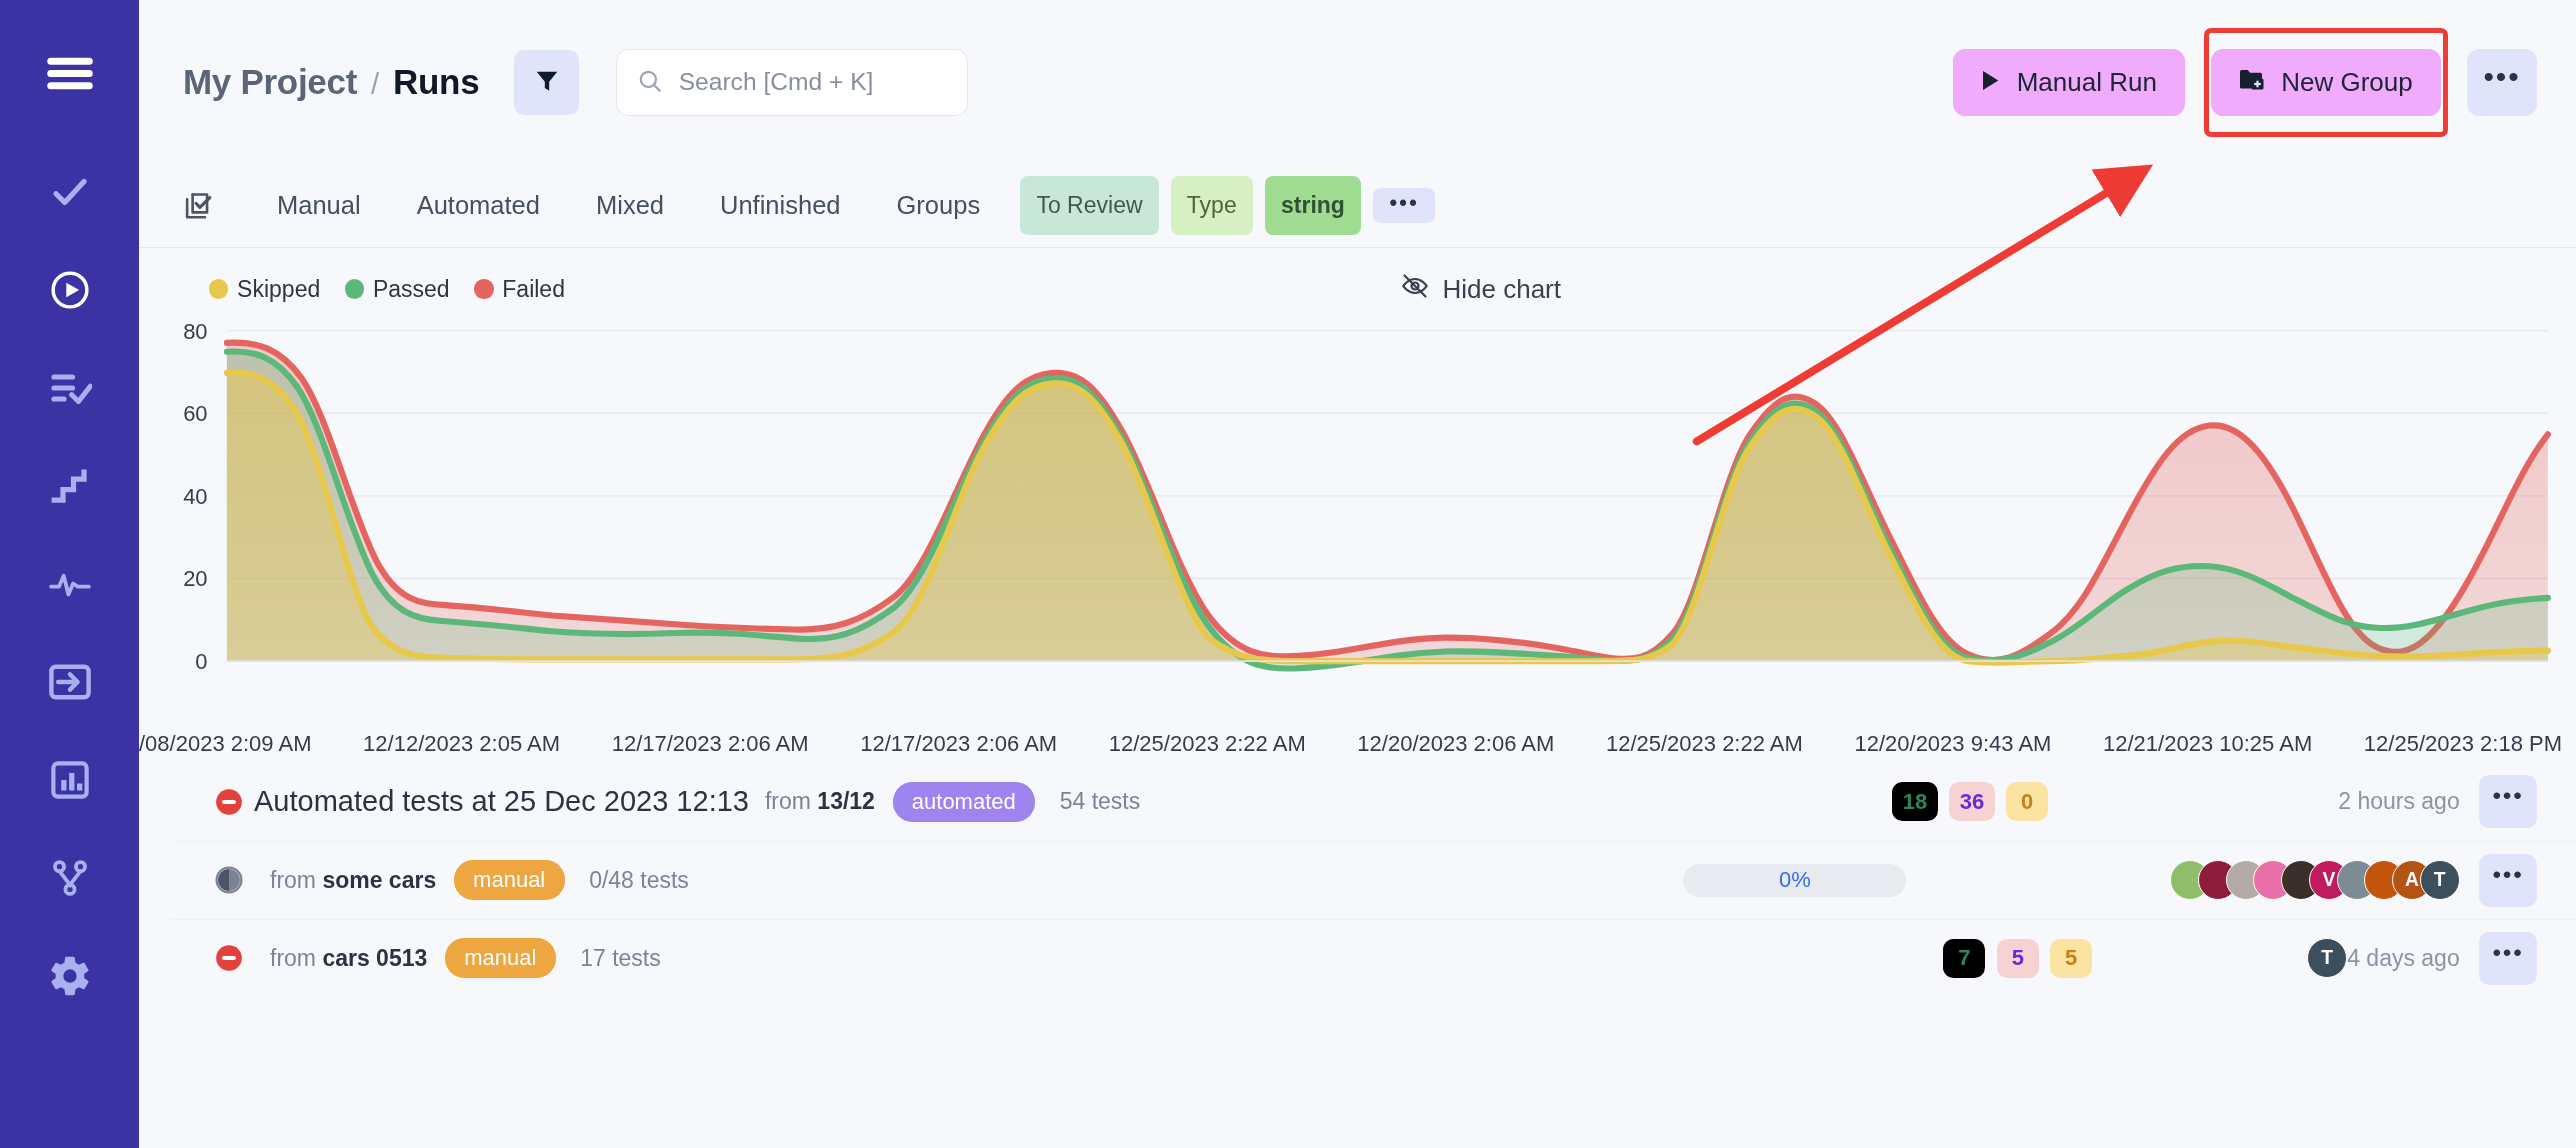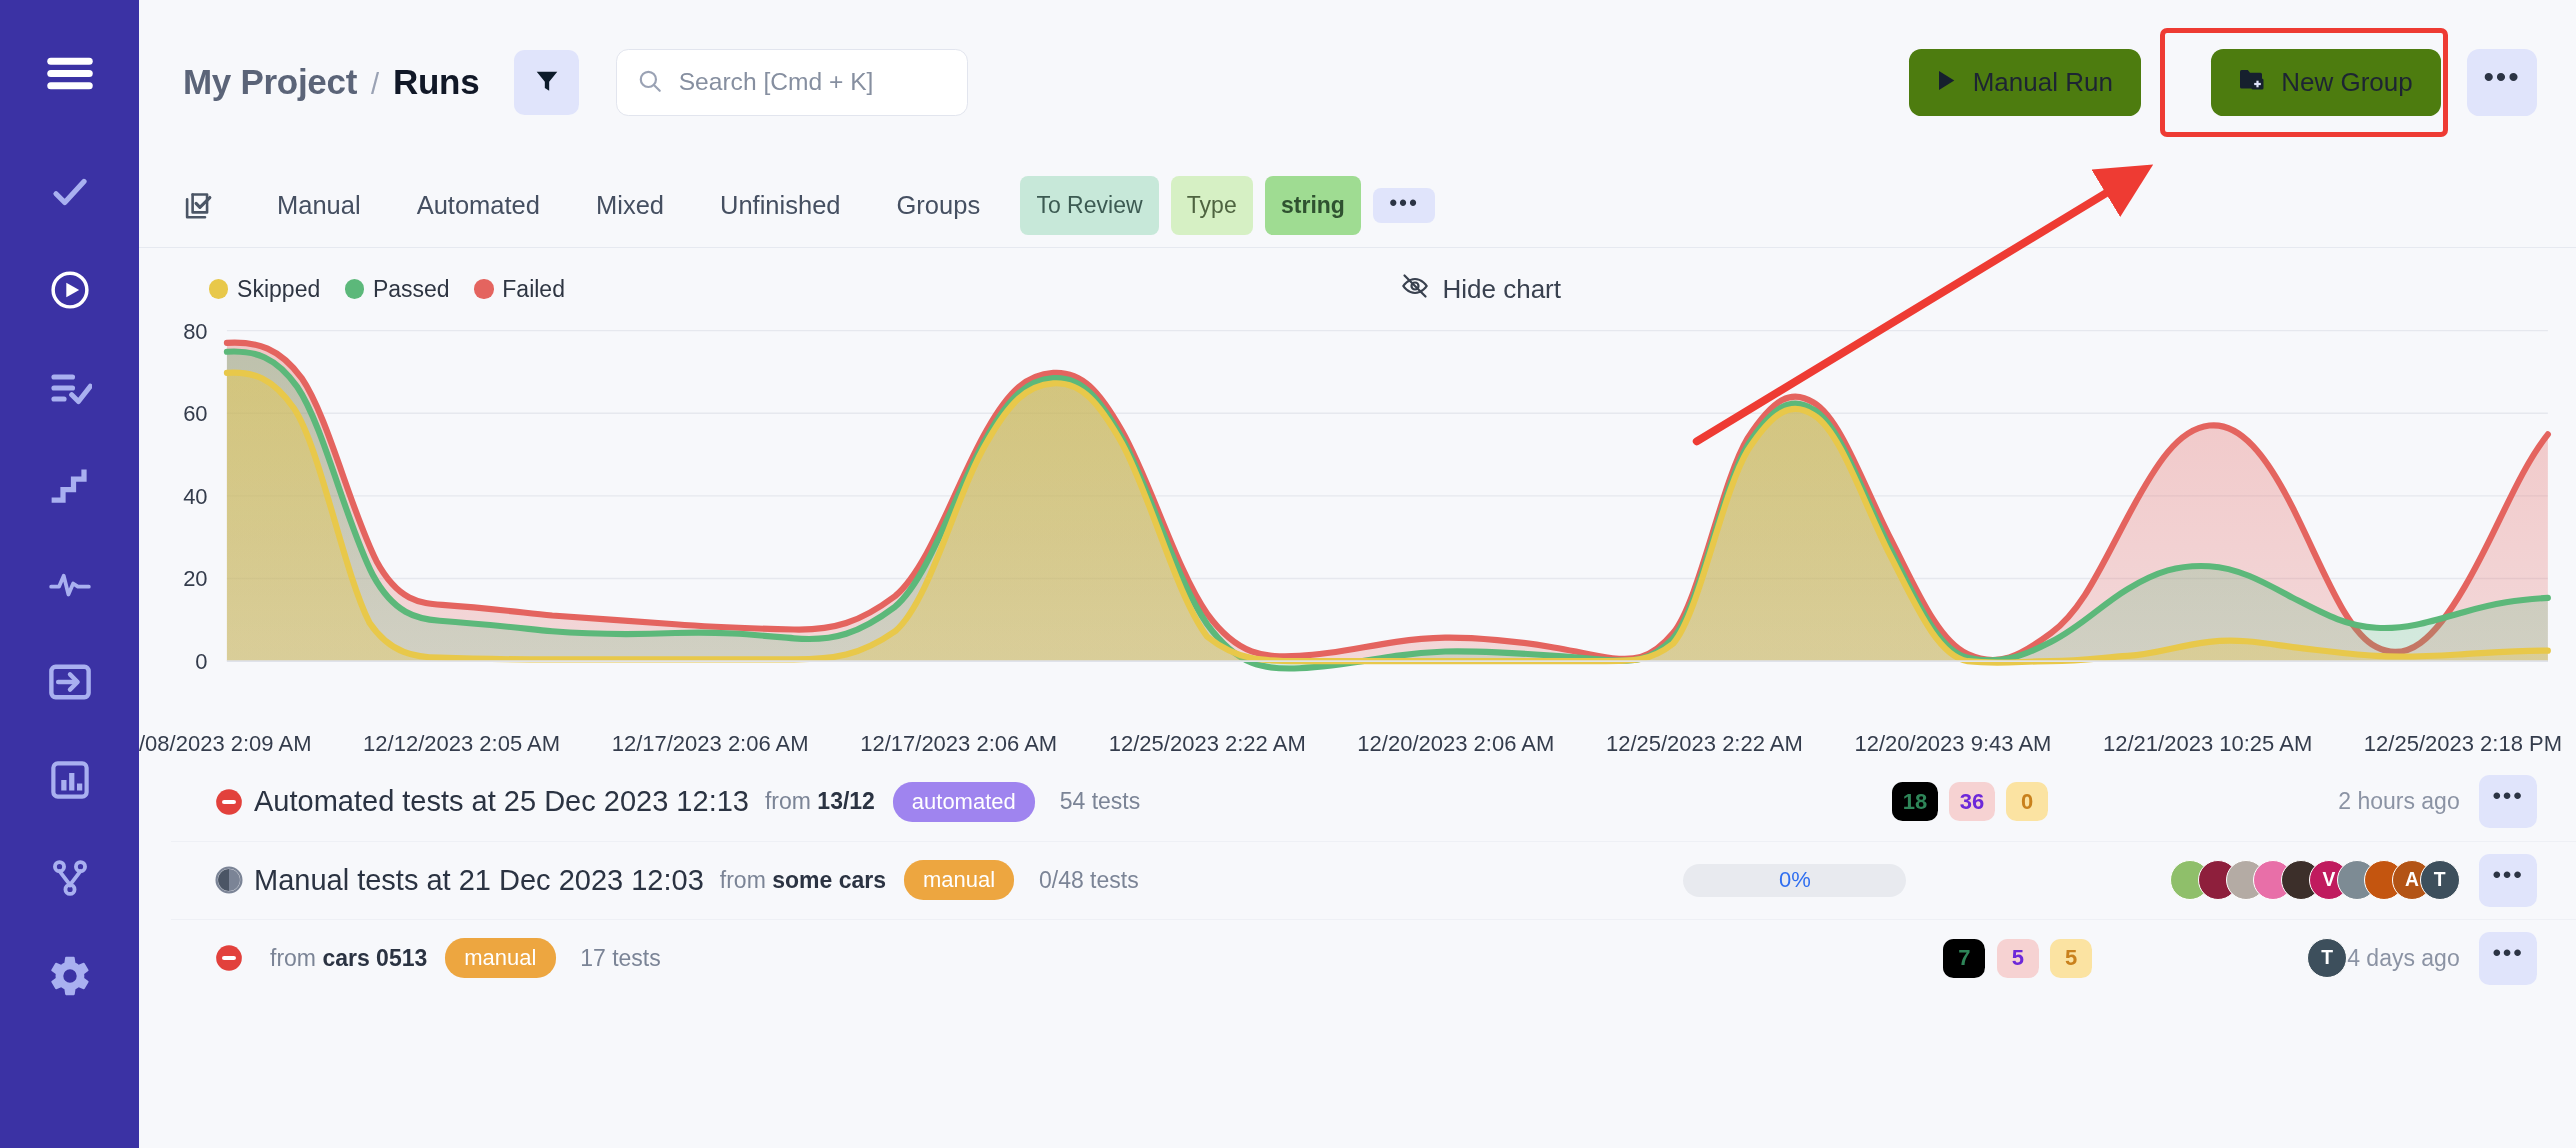--- a/index.html
+++ b/index.html
@@ -55,24 +55,24 @@
   }
   .search-box input {
     border: none; outline: none; background: transparent;
     font-family: "Liberation Sans", sans-serif;
     font-size: 24.6px; color: #39414f; width: 100%;
   }
   .search-box input::placeholder { color: #868fa0; }
 
   .header-right { margin-left: auto; display: flex; align-items: center; gap: 19.3px; position: relative; }
   .btn-soft {
-    height: 67px; background: #4d7c0f; border: none; border-radius: 12.3px;
+    height: 67px; background: #f0abfc; border: none; border-radius: 12.3px;
     display: flex; align-items: center; gap: 16px; padding: 0 28px;
     font-family: "Liberation Sans", sans-serif;
-    font-size: 26px; color: #1d2433; cursor: pointer; white-space: nowrap; margin-left: 44px;
+    font-size: 26px; color: #1d2433; cursor: pointer; white-space: nowrap;
   }
   .btn-dots {
     width: 70px; height: 67px; background: #e0e4fb; border: none; border-radius: 12.3px;
     display: flex; align-items: center; justify-content: center; cursor: pointer;
     font-size: 30px; color: #2c3444; letter-spacing: 1.8px; padding-bottom: 10.6px;
   }
   .newgroup-wrap { position: relative; padding: 7px; }
   .hl-box {
     position: absolute; left: 0; top: -14px; right: 0; bottom: -14px;
     border: 5.3px solid #ee3b33; border-radius: 7px; pointer-events: none;
@@ -522,21 +522,20 @@
       </div>
 
       <div class="row">
         <span class="status-ico">
           <svg width="28" height="28" viewBox="0 0 24 24">
               <circle cx="12" cy="12" r="10.6" fill="none" stroke="#7b8496" stroke-width="2"></circle>
               <path d="M12 2.6A9.4 9.4 0 0 1 12 21.4z" fill="#7b8496"></path>
               <path d="M12 2.6A9.4 9.4 0 0 0 12 21.4z" fill="#4b5565"></path>
             </svg>
         </span>
-        <span class="row-title">Manual tests at 21 Dec 2023 12:03</span>
         <span class="row-from">
           <span>from</span>
           <b>some cars</b>
         </span>
         <span class="pill manual">manual</span>
         <span class="row-tests">0/48 tests</span>
         <div class="row-mid">
           <div class="progress">
             <span>0%</span>
           </div>

